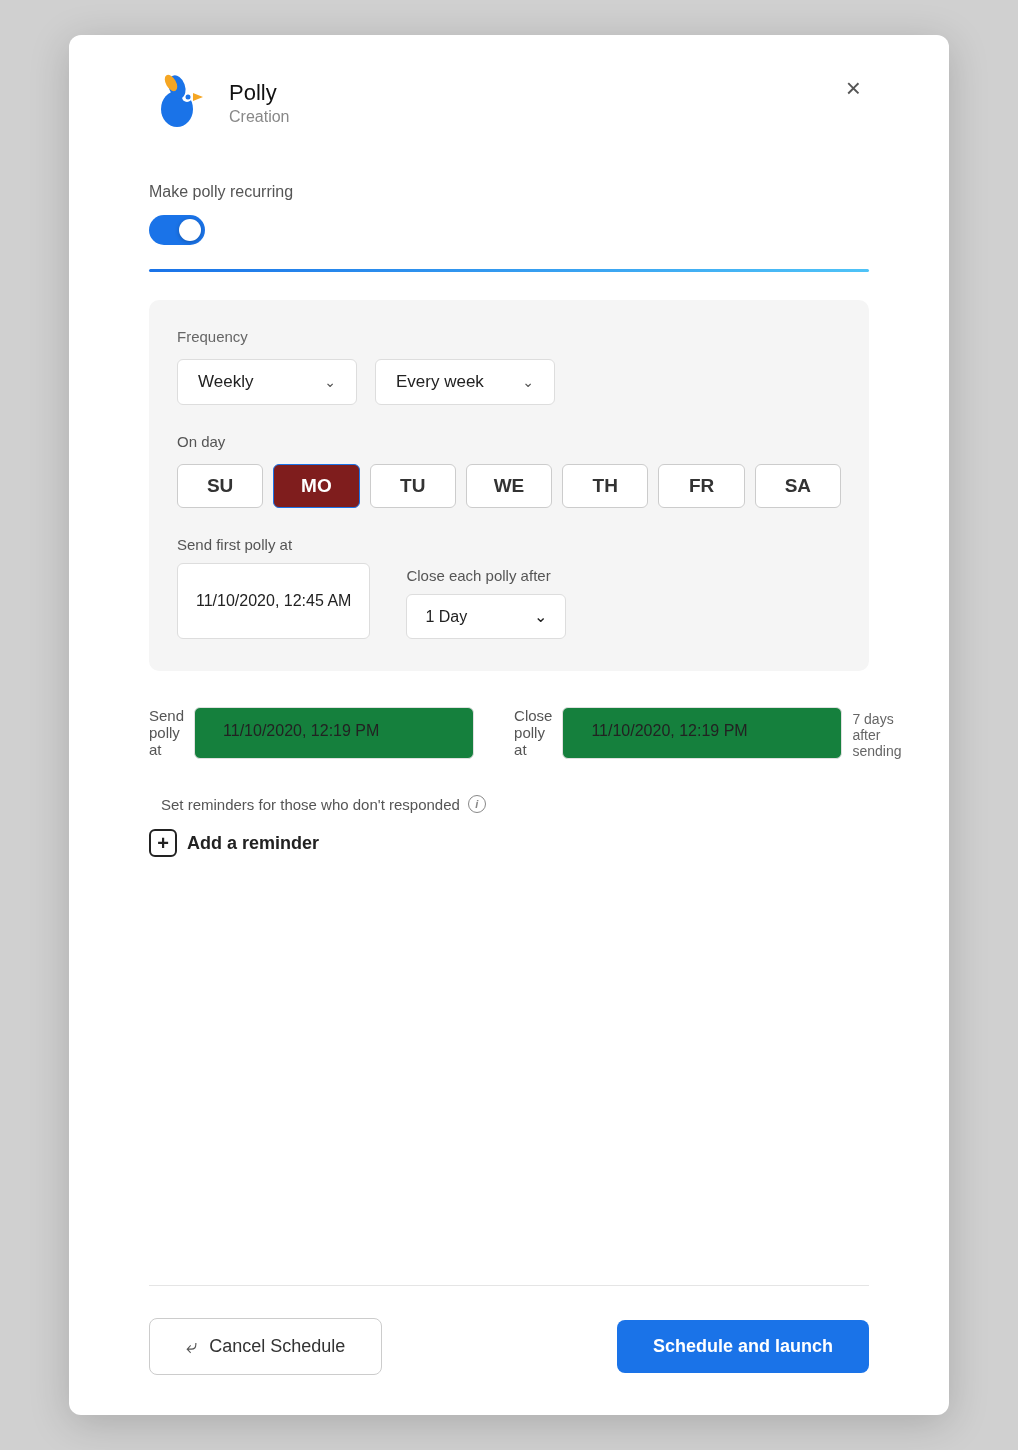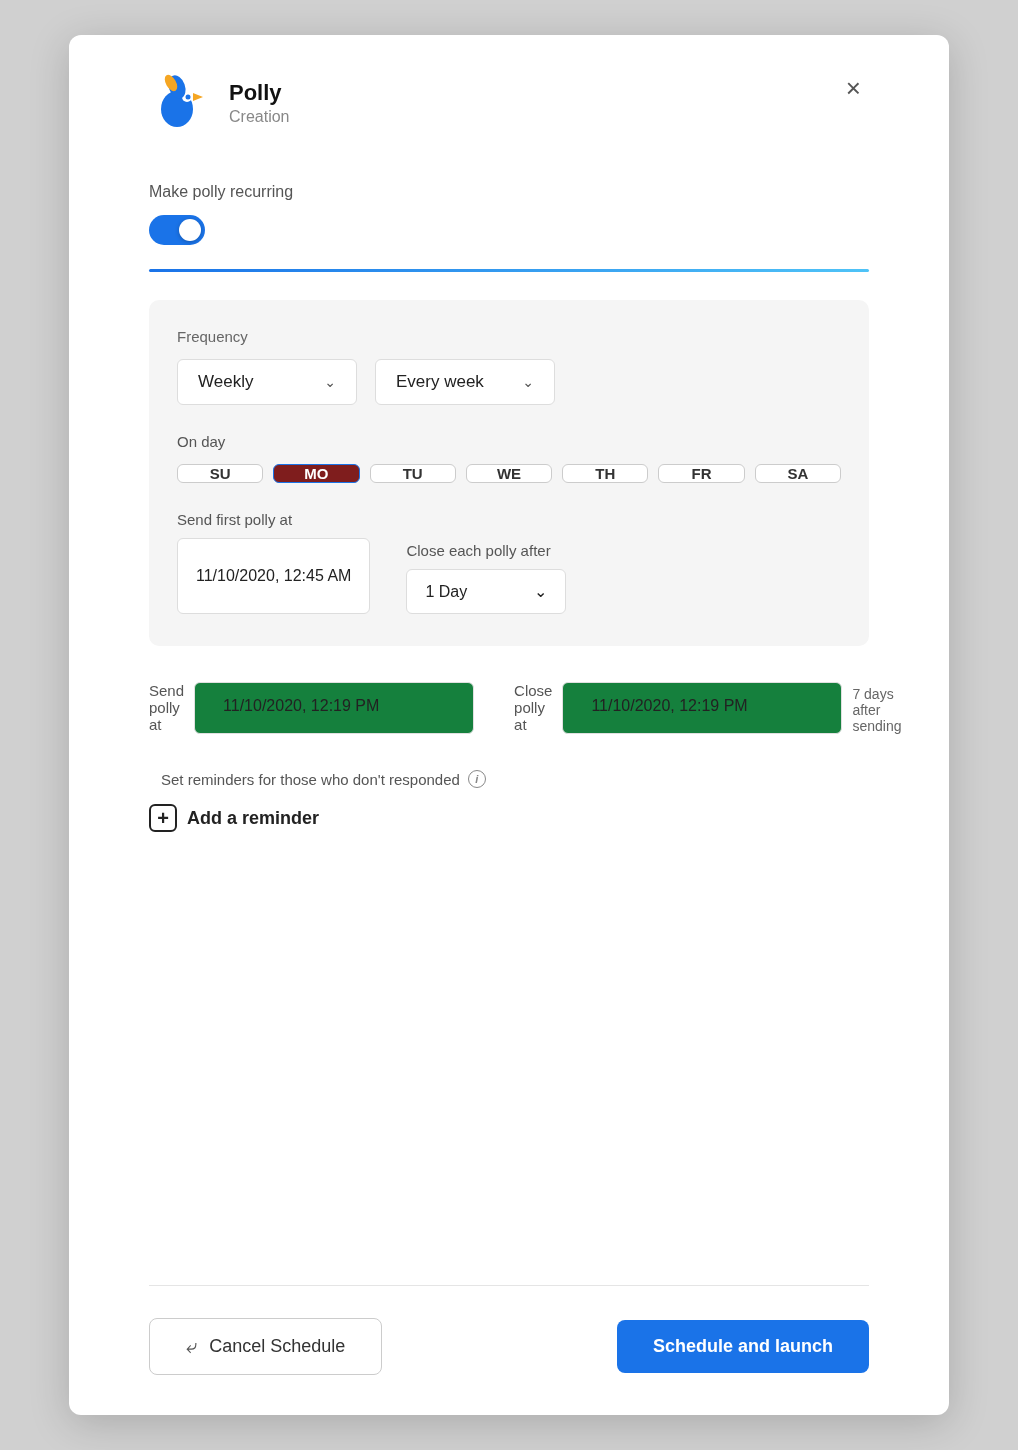--- a/index.html
+++ b/index.html
@@ -32,21 +32,21 @@
       display: flex;
       align-items: center;
       gap: 16px;
     }
     .logo-icon {
       width: 64px;
       height: 64px;
     }
     .header-text .app-name {
       font-size: 22px;
-      font-weight: 700;
+      font-weight: 400;
       color: #111;
     }
     .header-text .app-subtitle {
       font-size: 16px;
       color: #888;
       margin-top: 2px;
     }
     .close-btn {
       background: none;
       border: none;
@@ -140,23 +140,23 @@
     }
     .day-buttons {
       display: flex;
       gap: 10px;
       margin-bottom: 28px;
     }
     .day-btn {
       border: 1.5px solid #ccc;
       border-radius: 6px;
       background: #fff;
-      padding: 0 0;
+      padding: 10px 0;
       width: 88px;
-      font-size: 15px;
+      font-size: 19px;
       font-weight: 600;
       color: #333;
       cursor: pointer;
       text-align: center;
     }
     .day-btn.active {
       background: #7f1d1d;
       color: #fff;
       border-color: #1a73e8;
     }

